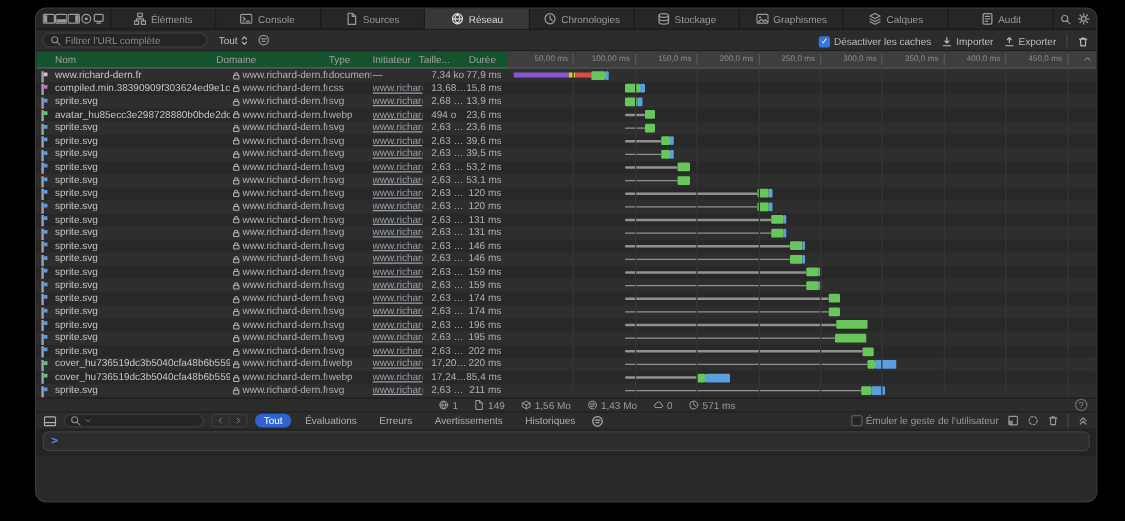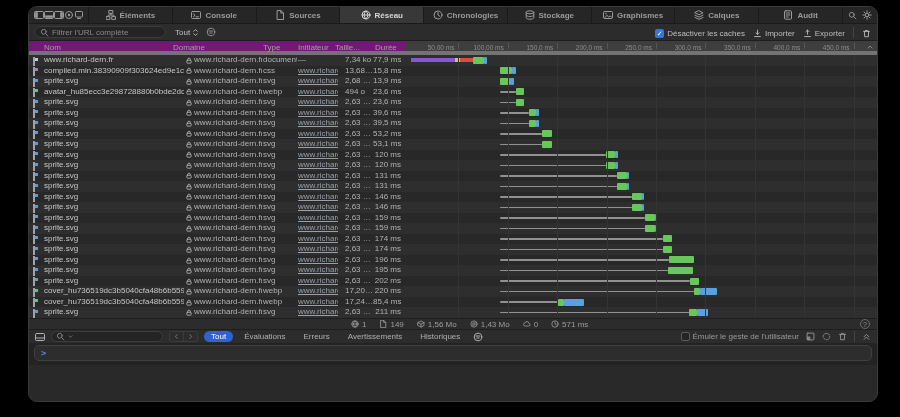--- a/index.html
+++ b/index.html
@@ -10,36 +10,36 @@
   
   .titlebar{position:relative;height:22px;background:#2e2e2e;border-bottom:1px solid #1c1c1c;}
   .dots{position:absolute;left:8px;top:7px;display:flex;gap:6px;}
   .dot{width:7px;height:7px;border-radius:50%;background:#4c4c4c;}
   .title{position:absolute;left:0;right:0;top:5px;text-align:center;font-size:9px;font-weight:bold;color:#9b9b9b;}
   
   .tabbar{display:flex;height:17px;background:#262626;border-bottom:1px solid #1a1a1a;color:#909090;}
   .lcluster{width:60px;display:flex;align-items:center;justify-content:space-between;padding:0 5px;border-right:1px solid #1a1a1a;color:#9a9a9a;}
   .tabs{flex:1;display:flex;}
   .tab{flex:1;display:flex;align-items:center;justify-content:center;gap:4px;font-size:8px;
-    border-right:1px solid #1a1a1a;color:#9a9a9a;cursor:default;font-weight:bold;}
+    border-right:1px solid #1a1a1a;color:#9a9a9a;cursor:default;}
   .tab.active{background:#383838;color:#d6d6d6;}
   .rcluster{width:34px;display:flex;align-items:center;justify-content:space-evenly;color:#9a9a9a;}
   
   .ntb{position:relative;height:17px;background:#2c2c2c;border-bottom:1px solid #1e1e1e;display:flex;align-items:center;font-size:8px;color:#b5b5b5;}
   .filterfield{margin-left:5px;width:132px;height:12px;background:#242424;border:1px solid #3c3c3c;border-radius:6px;
     display:flex;align-items:center;gap:3px;padding:0 5px;color:#8a8a8a;}
   .scopesel{display:flex;align-items:center;gap:2px;margin-left:9px;color:#c0c0c0;}
   .circleicon{margin-left:7px;color:#8f8f8f;display:flex;}
   .ntb-right{margin-left:auto;display:flex;align-items:flex-end;gap:8px;padding-right:6px;color:#bdbdbd;}
   .cbx{width:9px;height:9px;border-radius:2px;background:#3674e0;color:#fff;font-size:7px;line-height:9px;text-align:center;}
   .cbx.off{background:#242424;border:1px solid #5a5a5a;}
   .tbtn{display:flex;align-items:center;gap:3px;}
   .vsep{width:1px;height:11px;background:#454545;}
   
-  .thead{position:relative;height:14px;background:#701a75;border-bottom:4px solid #737373;font-size:8px;color:#a0a0a0;}
+  .thead{position:relative;height:14px;background:#14532d;border-bottom:1px solid #737373;font-size:8px;color:#a0a0a0;}
   .th{position:absolute;top:2px;}
   .wfhead{position:absolute;left:377px;right:0;top:0;bottom:0;background:#3e3e3e;color:#8d8d8d;font-size:6.5px;}
   .ticklabel{position:absolute;top:3px;width:50px;text-align:right;}
   .tickmark{position:absolute;top:2px;bottom:2px;width:1px;background:#575757;}
   .wfcorner{position:absolute;right:3px;top:2px;color:#9a9a9a;}
   
   .tbody{position:relative;height:263px;background:#282828;}
   .row{position:relative;height:10.52px;font-size:8px;color:#c6c6c6;}
   .row:nth-child(odd){background:#282828;}
   .row:nth-child(even){background:#2e2e2e;}

